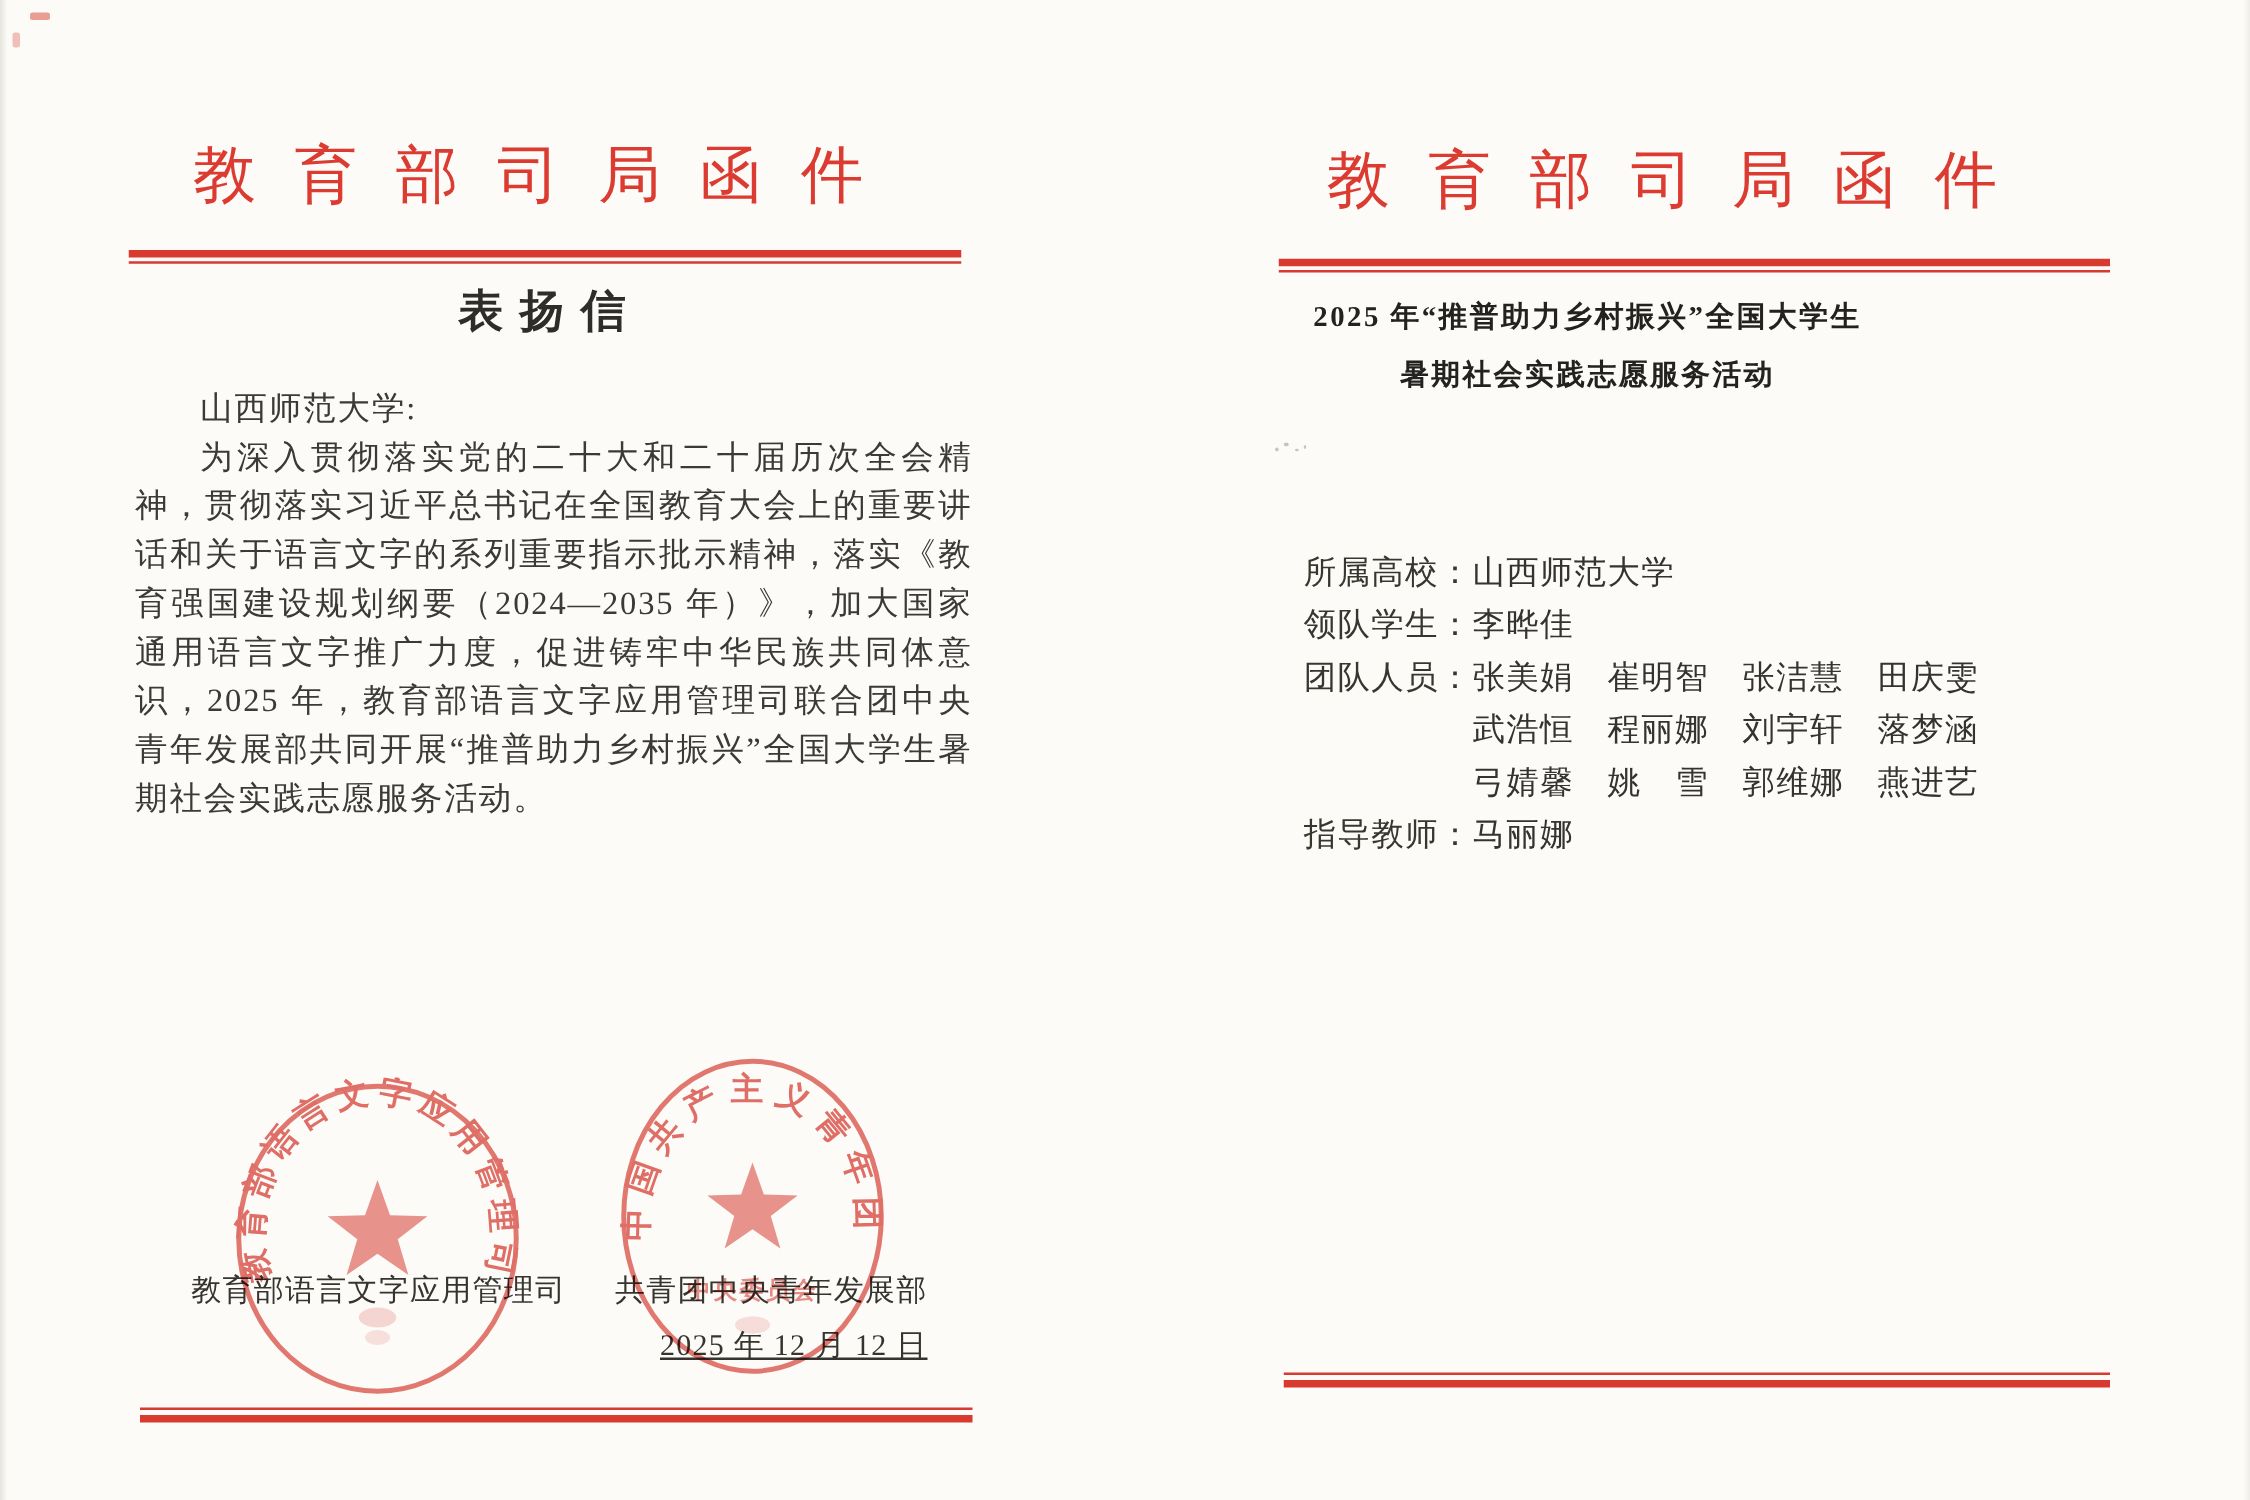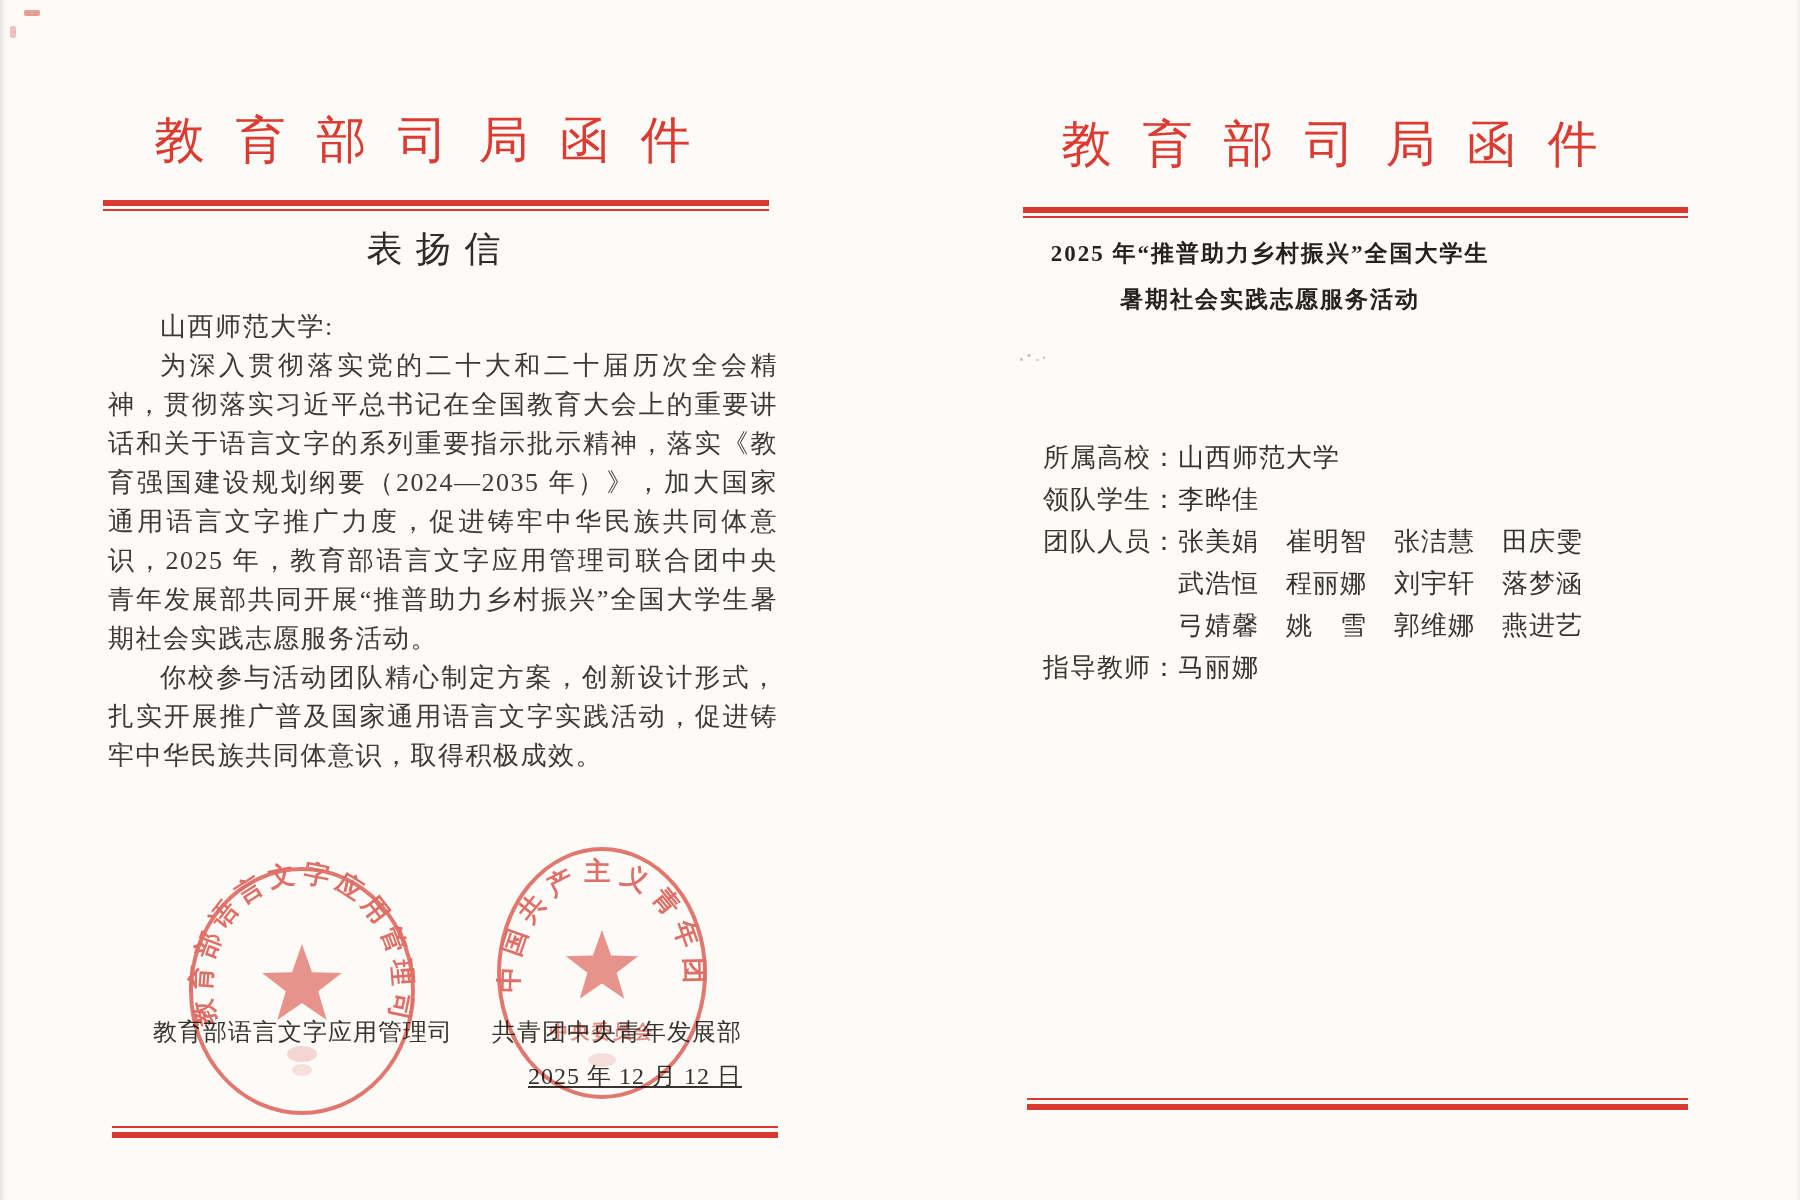--- a/index.html
+++ b/index.html
@@ -19,21 +19,21 @@
 
   
   .letterhead{
     color:#dc3b31;font-weight:normal;font-size:50px;line-height:56px;
     letter-spacing:31px;white-space:nowrap;transform:translateX(-50%);
   }
   .red-rule{background:#d93a30;}
 
   
   .letter-title{
-    color:#2e2d2b;font-weight:normal;font-size:36px;letter-spacing:13px;
+    color:#2e2d2b;font-weight:bold;font-size:36px;letter-spacing:13px;
     white-space:nowrap;transform:translateX(-50%);
   }
   .body-block{
     width:670px;color:#3b3a38;font-size:26px;line-height:39px;
     letter-spacing:1.5px;text-align:justify;text-justify:inter-character;
   }
   .body-block p{margin:0;text-indent:2em;text-align-last:left;}
   .salutation{text-indent:0;}
   .signer{color:#35342f;font-size:24px;letter-spacing:1px;white-space:nowrap;}
   .date-line{color:#35342f;font-size:24px;letter-spacing:1px;white-space:nowrap;}
@@ -68,21 +68,20 @@
   <div class="abs letterhead noselect" style="left:438px;top:112px;">教育部司局函件</div>
 
   <div class="abs red-rule" style="left:103px;top:200px;width:666px;height:6px;"></div>
   <div class="abs red-rule" style="left:103px;top:209px;width:666px;height:2px;"></div>
 
   <div class="abs letter-title noselect" style="left:440px;top:225px;">表扬信</div>
 
   <div class="abs body-block" style="left:108px;top:307px;">
     <p class="salutation">山西师范大学:</p>
     <p>为深入贯彻落实党的二十大和二十届历次全会精神，贯彻落实习近平总书记在全国教育大会上的重要讲话和关于语言文字的系列重要指示批示精神，落实《教育强国建设规划纲要（2024—2035 年）》，加大国家通用语言文字推广力度，促进铸牢中华民族共同体意识，2025 年，教育部语言文字应用管理司联合团中央青年发展部共同开展“推普助力乡村振兴”全国大学生暑期社会实践志愿服务活动。</p>
-    <p>你校参与活动团队精心制定方案，创新设计形式，扎实开展推广普及国家通用语言文字实践活动，促进铸牢中华民族共同体意识，取得积极成效。</p>
   </div>
 
   <div class="abs signer" style="left:153px;top:1016px;">教育部语言文字应用管理司</div>
   <div class="abs signer" style="left:492px;top:1016px;">共青团中央青年发展部</div>
   <div class="abs date-line" style="left:528px;top:1060px;text-decoration:underline;">2025 年 12 月 12 日</div>
 
   <svg class="abs seal" style="left:182px;top:862px;" width="238" height="258" viewBox="0 0 238 258">
     <defs>
       <path id="sealArc1" d="M 47 186 A 92 103 0 1 1 193 186" fill="none"></path>
     </defs>

